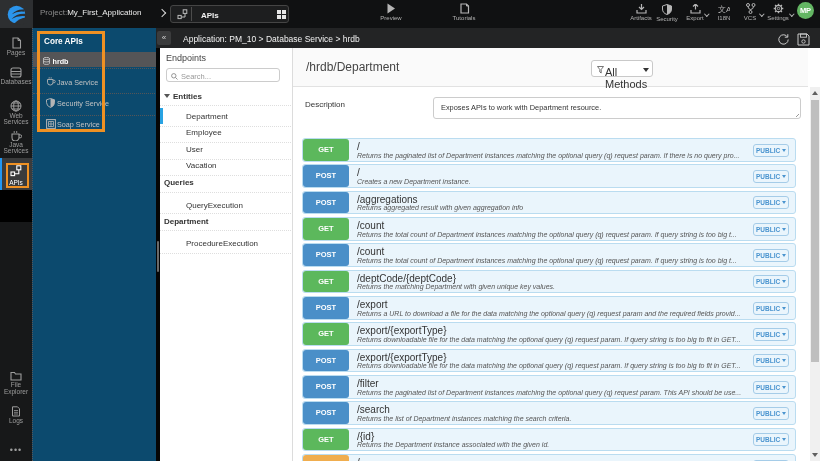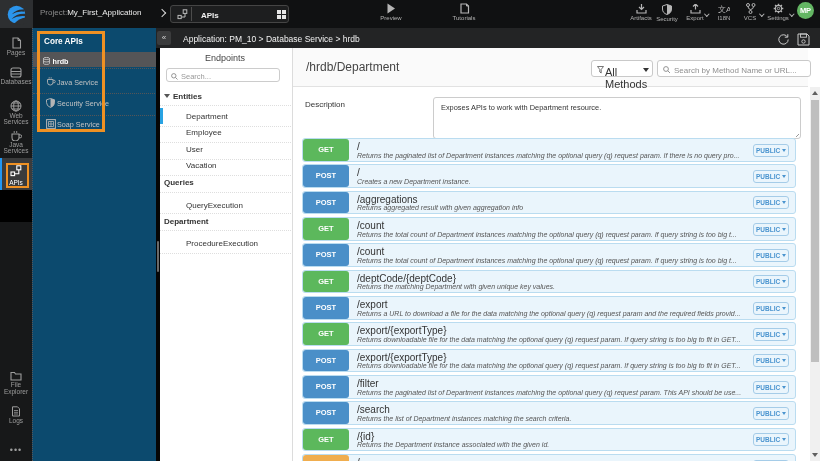--- a/index.html
+++ b/index.html
@@ -48,21 +48,21 @@
 #collapse { position:absolute; left:1px; top:3px; width:14px; height:14px; background:#3b3c3d;
   color:#d5d5d5; font-size:8px; line-height:14px; text-align:center; border-radius:2px; }
 #crumbtxt { position:absolute; left:27px; top:5.5px; font-size:8.5px; color:#f2f2f2; }
 
 
 #gutter { position:absolute; left:156px; top:48px; width:4px; height:413px; background:#060606; }
 #gthumb { position:absolute; left:0.5px; top:193px; width:2px; height:31px; background:#6a6a6a; border-radius:1px; }
 
 
 #endp { position:absolute; left:160px; top:48px; width:133px; height:413px; background:#fff; border-right:1px solid #dcdcdc; }
-#endp .title { position:absolute; left:6px; top:5px; font-size:9px; color:#444;margin-left:39px; }
+#endp .title { position:absolute; left:6px; top:5px; font-size:9px; color:#444; }
 #esearch { position:absolute; left:6px; top:20px; width:114px; height:14px; border:1px solid #ccc; border-radius:3px; background:#fff; }
 #esearch .ph { position:absolute; left:14px; top:3px; font-size:7.5px; color:#999; }
 .esec { position:absolute; left:4px; font-size:8px; font-weight:bold; color:#333; }
 .eitem { position:absolute; left:26px; font-size:8px; color:#333; }
 .edot { position:absolute; left:0px; width:133px; border-top:1px dotted #dedede; }
 #selbar { position:absolute; left:0; top:59.5px; width:3px; height:16px; background:#29a3e3; }
 .tri { display:inline-block; width:0; height:0; border-left:3.5px solid transparent;
   border-right:3.5px solid transparent; border-top:4.5px solid #555; margin-right:3px; vertical-align:1px; }
 
 
@@ -71,21 +71,21 @@
 #mtitle { position:absolute; left:13px; top:12px; font-size:12px; color:#454545; }
 #methbtn { position:absolute; left:298px; top:12px; width:62px; height:17px; background:#fff;
   border:1px solid #c9c9c9; border-radius:3px; font-size:8px; color:#333; }
 #methbtn .t { position:absolute; left:13px; top:4.5px; font-size:11px; }
 #methbtn .c { position:absolute; right:3.5px; top:6.5px; width:0; height:0;
   border-left:3px solid transparent; border-right:3px solid transparent; border-top:4px solid #333; }
 #msearch { position:absolute; left:364px; top:12px; width:154px; height:17px; background:#fff;
   border:1px solid #c9c9c9; border-radius:3px; }
 #msearch .ph { position:absolute; left:16px; top:4.5px; font-size:8px; color:#8f8f8f; }
 #desclbl { position:absolute; left:12px; top:52px; font-size:8px; font-weight:normal; color:#333; }
-#descta { position:absolute; left:140px; top:49px; width:368px; height:42px; background:#fff;
+#descta { position:absolute; left:140px; top:49px; width:368px; height:22px; background:#fff;
   border:1px solid #ccc; border-radius:3px;text-align:center; }
 #descta .t { position:absolute; left:7px; top:5px; font-size:7.4px; color:#333; }
 #descta .rz { position:absolute; right:1px; bottom:1px; width:6px; height:6px;
   background:linear-gradient(135deg, transparent 50%, #999 50%, #999 58%, transparent 58%, transparent 70%, #999 70%, #999 78%, transparent 78%); }
 
 
 .row { position:absolute; left:9px; width:494px; height:23.5px; background:#eaf5fc;
   border:1px solid #badcf0; border-radius:3px; }
 .badge { position:absolute; left:0px; top:0px; width:46px; height:21.5px; border-radius:3px;
   color:#fff; font-size:7.5px; font-weight:bold; text-align:center; line-height:21.5px; }
@@ -330,27 +330,20 @@
 <div id="main">
   <div id="mhead">
     <div id="mtitle">/hrdb/Department</div>
     <div id="methbtn">
       <svg width="7" height="8" viewBox="0 0 7 8" style="position:absolute;left:5px;top:4.5px">
           <path d="M0.5 0.5 H6.5 L4.2 3.5 V7 L2.8 6 V3.5 Z" fill="none" stroke="#555" stroke-width="0.8"></path>
         </svg>
       <div class="t">All Methods</div>
         <div class="c"></div>
     </div>
-    <div id="msearch">
-      <svg width="8" height="8" viewBox="0 0 8 8" style="position:absolute;left:5px;top:4.5px">
-          <circle cx="3" cy="3" r="2.4" fill="none" stroke="#888" stroke-width="0.9"></circle>
-          <path d="M4.8 4.8 L7 7" stroke="#888" stroke-width="0.9"></path>
-        </svg>
-      <div class="ph">Search by Method Name or URL...</div>
-    </div>
   </div>
   <div id="desclbl">Description</div>
   <div id="descta">
       <div class="t">Exposes APIs to work with Department resource.</div>
       <div class="rz"></div>
     </div>
   <div class="row" style="top:90.0px">
   <div class="badge" style="background:#5cb85c">GET</div>
   <div class="rpath">/</div>
   <div class="rdesc">Returns the paginated list of Department instances matching the optional query (q) request param. If there is no query pro...</div>

